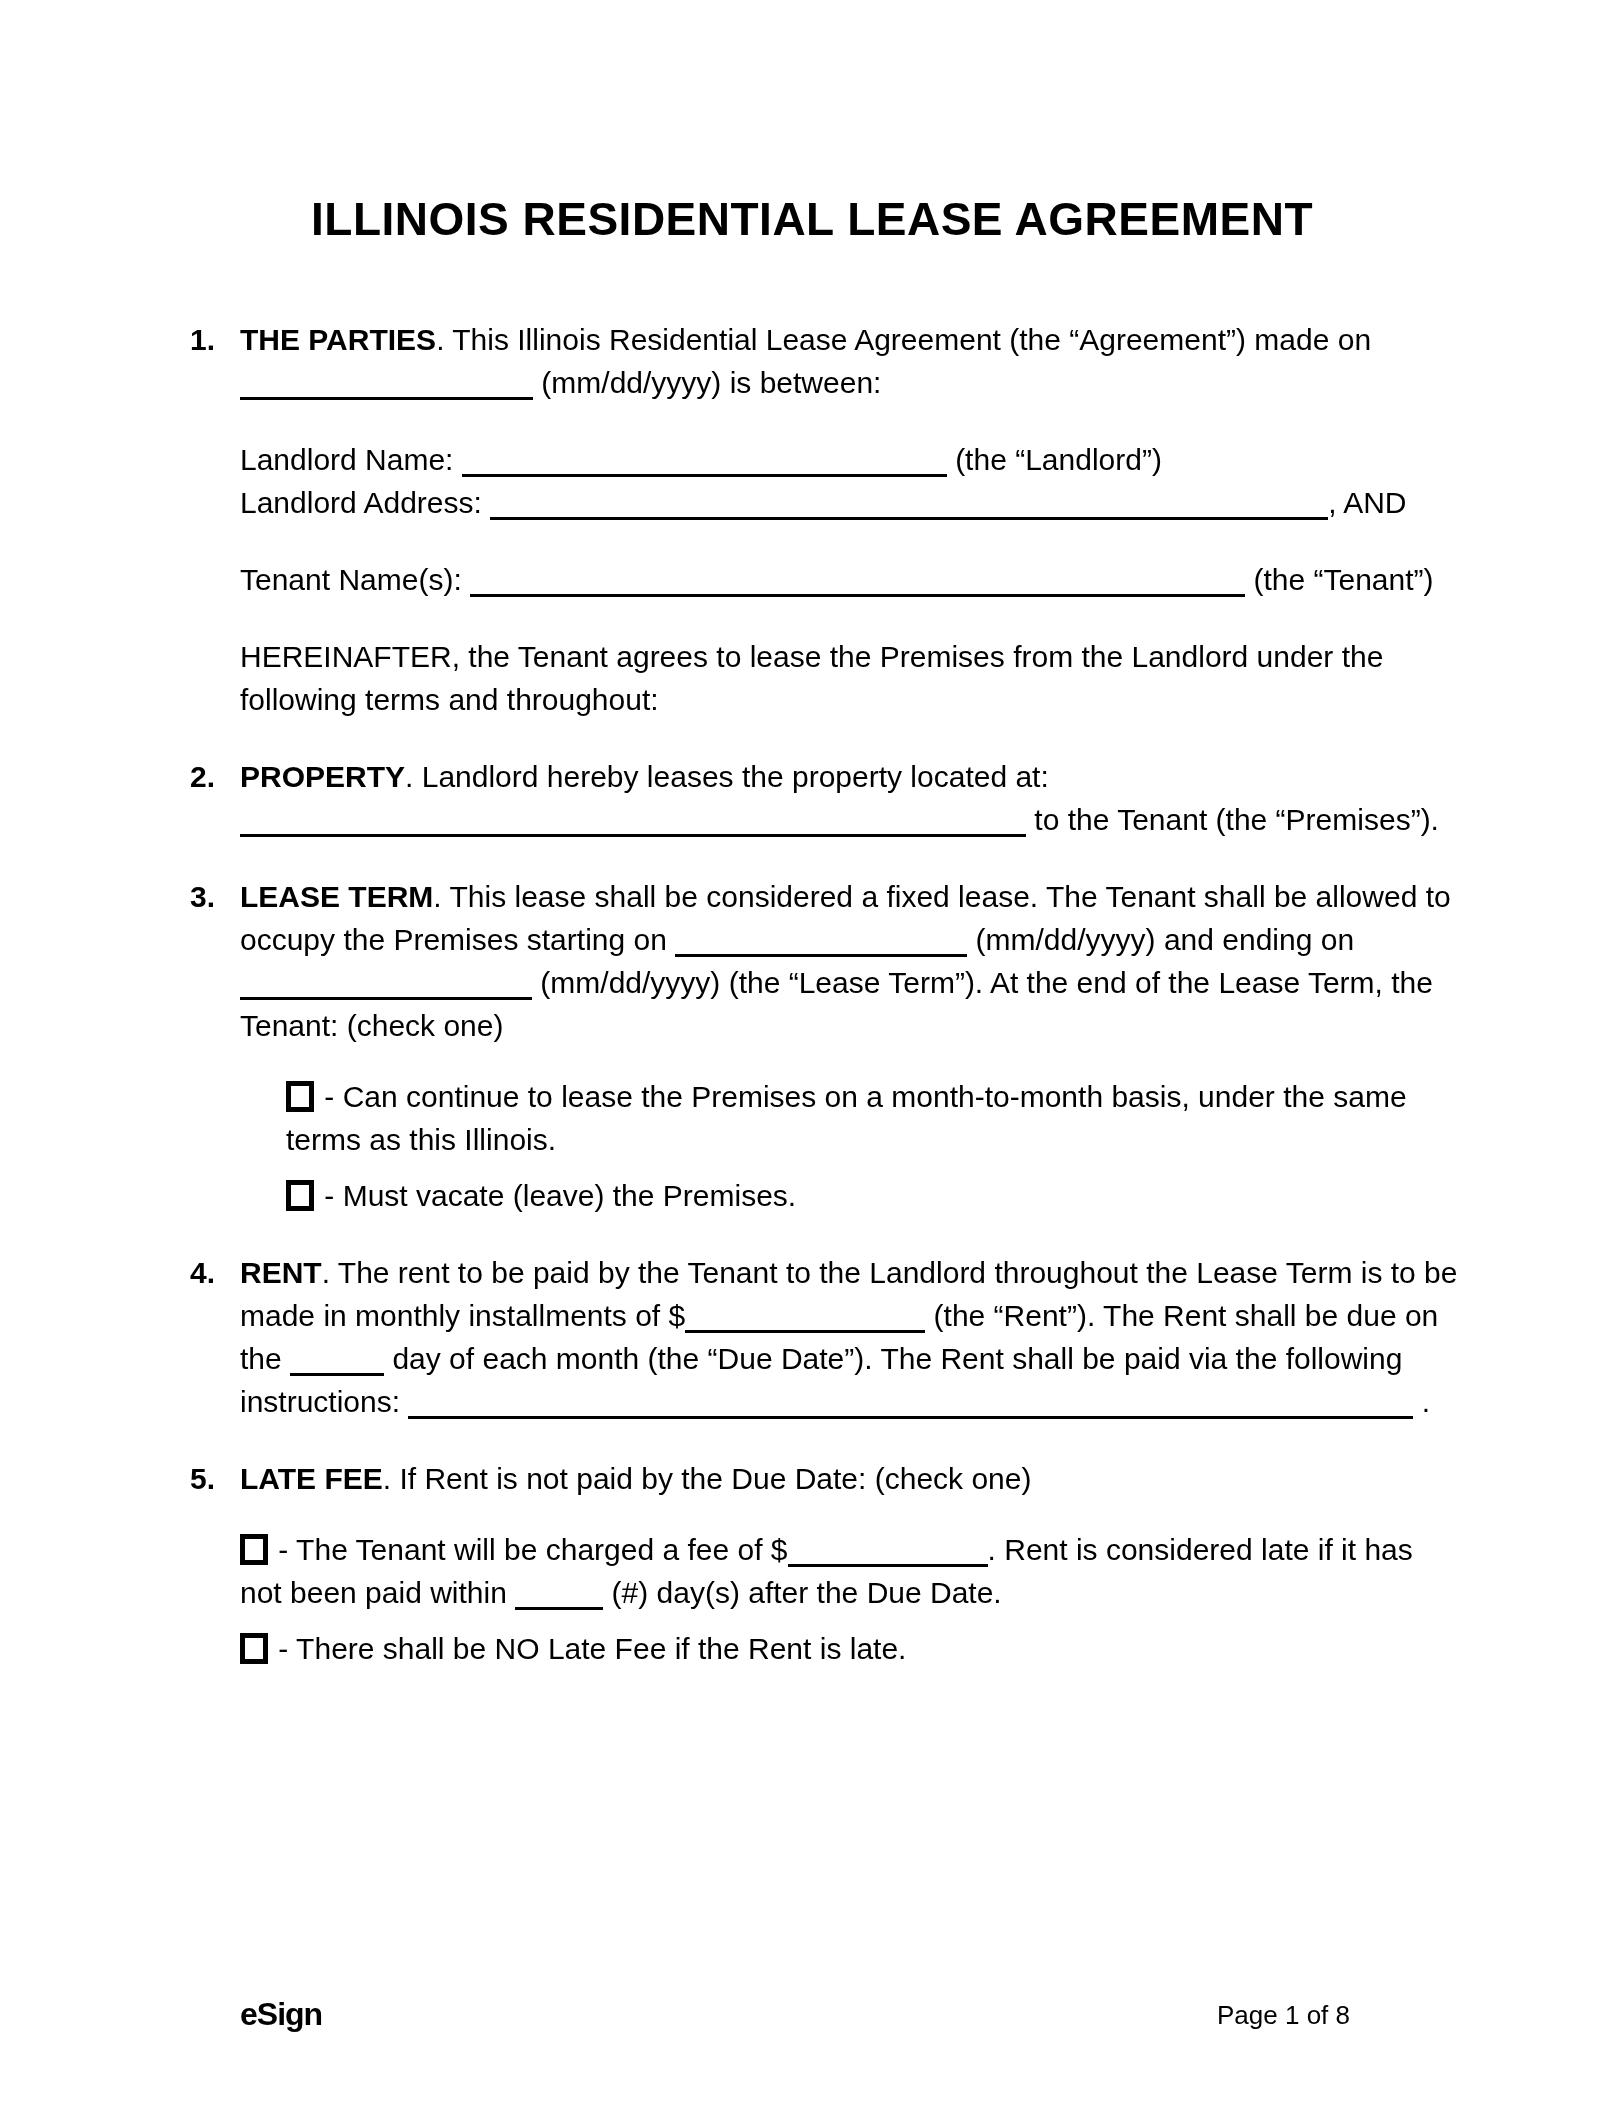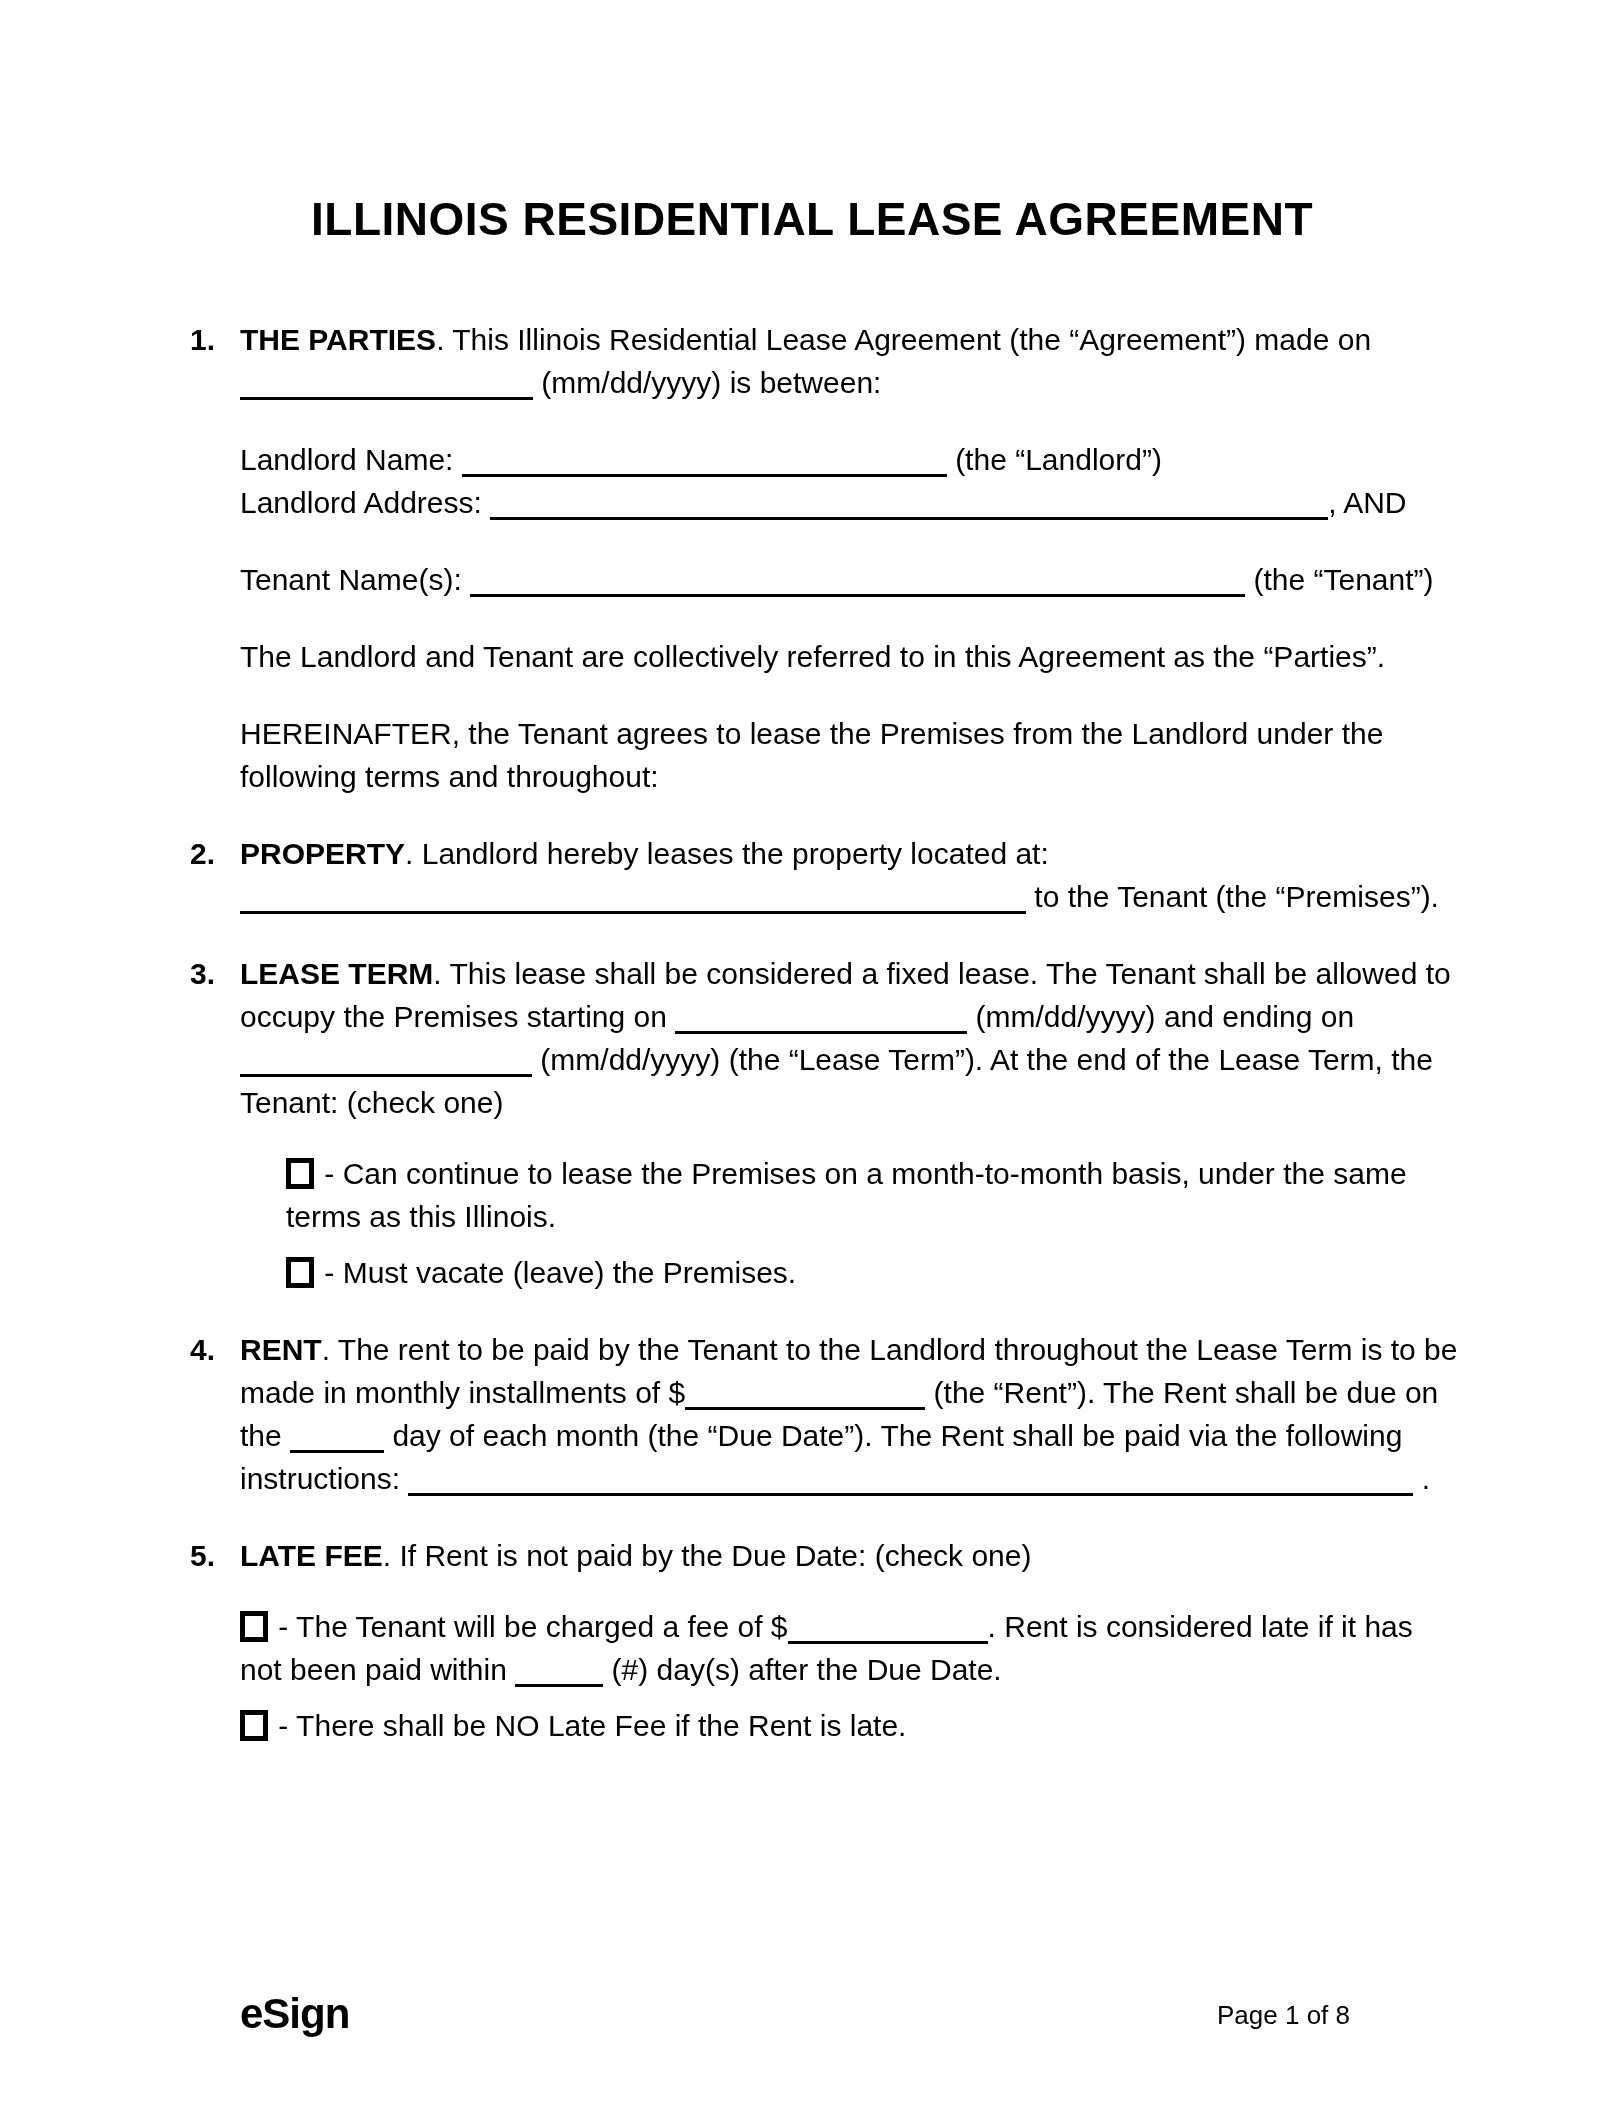--- a/index.html
+++ b/index.html
@@ -68,21 +68,21 @@
   .footer {
     position: absolute;
     left: 240px;
     right: 274px;
     top: 1992px;
     display: flex;
     justify-content: space-between;
     align-items: flex-start;
   }
   .brand {
-    font-size: 42px;
+    font-size: 32px;
     line-height: 44px;
     font-weight: bold;
     letter-spacing: -1px;
   }
   .page-label {
     font-size: 26px;
     line-height: 30px;
     margin-top: 8px;
   }
 </style>
@@ -92,21 +92,20 @@
 <div class="page">
   <h1 class="doc-title">ILLINOIS RESIDENTIAL LEASE AGREEMENT</h1>
 
   <div class="sections">
       <div class="item">
         <div class="num">1.</div>
         <div class="body">
           <div class="para"><span class="bold">THE PARTIES</span><span class="text">. This Illinois Residential Lease Agreement (the “Agreement”) made on</span><br><span class="blank" style="width: 293px;"></span><span class="text"> (mm/dd/yyyy) is between:</span></div>
           <div class="para"><span class="text">Landlord Name: </span><span class="blank" style="width: 485px;"></span><span class="text"> (the “Landlord”)</span><br><span class="text">Landlord Address: </span><span class="blank" style="width: 838px;"></span><span class="text">, AND</span></div>
           <div class="para"><span class="text">Tenant Name(s): </span><span class="blank" style="width: 775px;"></span><span class="text"> (the “Tenant”)</span></div>
-          <div class="para"><span class="text">The Landlord and Tenant are collectively referred to in this Agreement as the “Parties”.</span></div>
           <div class="para"><span class="text">HEREINAFTER, the Tenant agrees to lease the Premises from the Landlord under the</span><br><span class="text">following terms and throughout:</span></div>
         </div>
       </div>
       <div class="item">
         <div class="num">2.</div>
         <div class="body">
           <div class="para"><span class="bold">PROPERTY</span><span class="text">. Landlord hereby leases the property located at:</span><br><span class="blank" style="width: 786px;"></span><span class="text"> to the Tenant (the “Premises”).</span></div>
         </div>
       </div>
       <div class="item">

